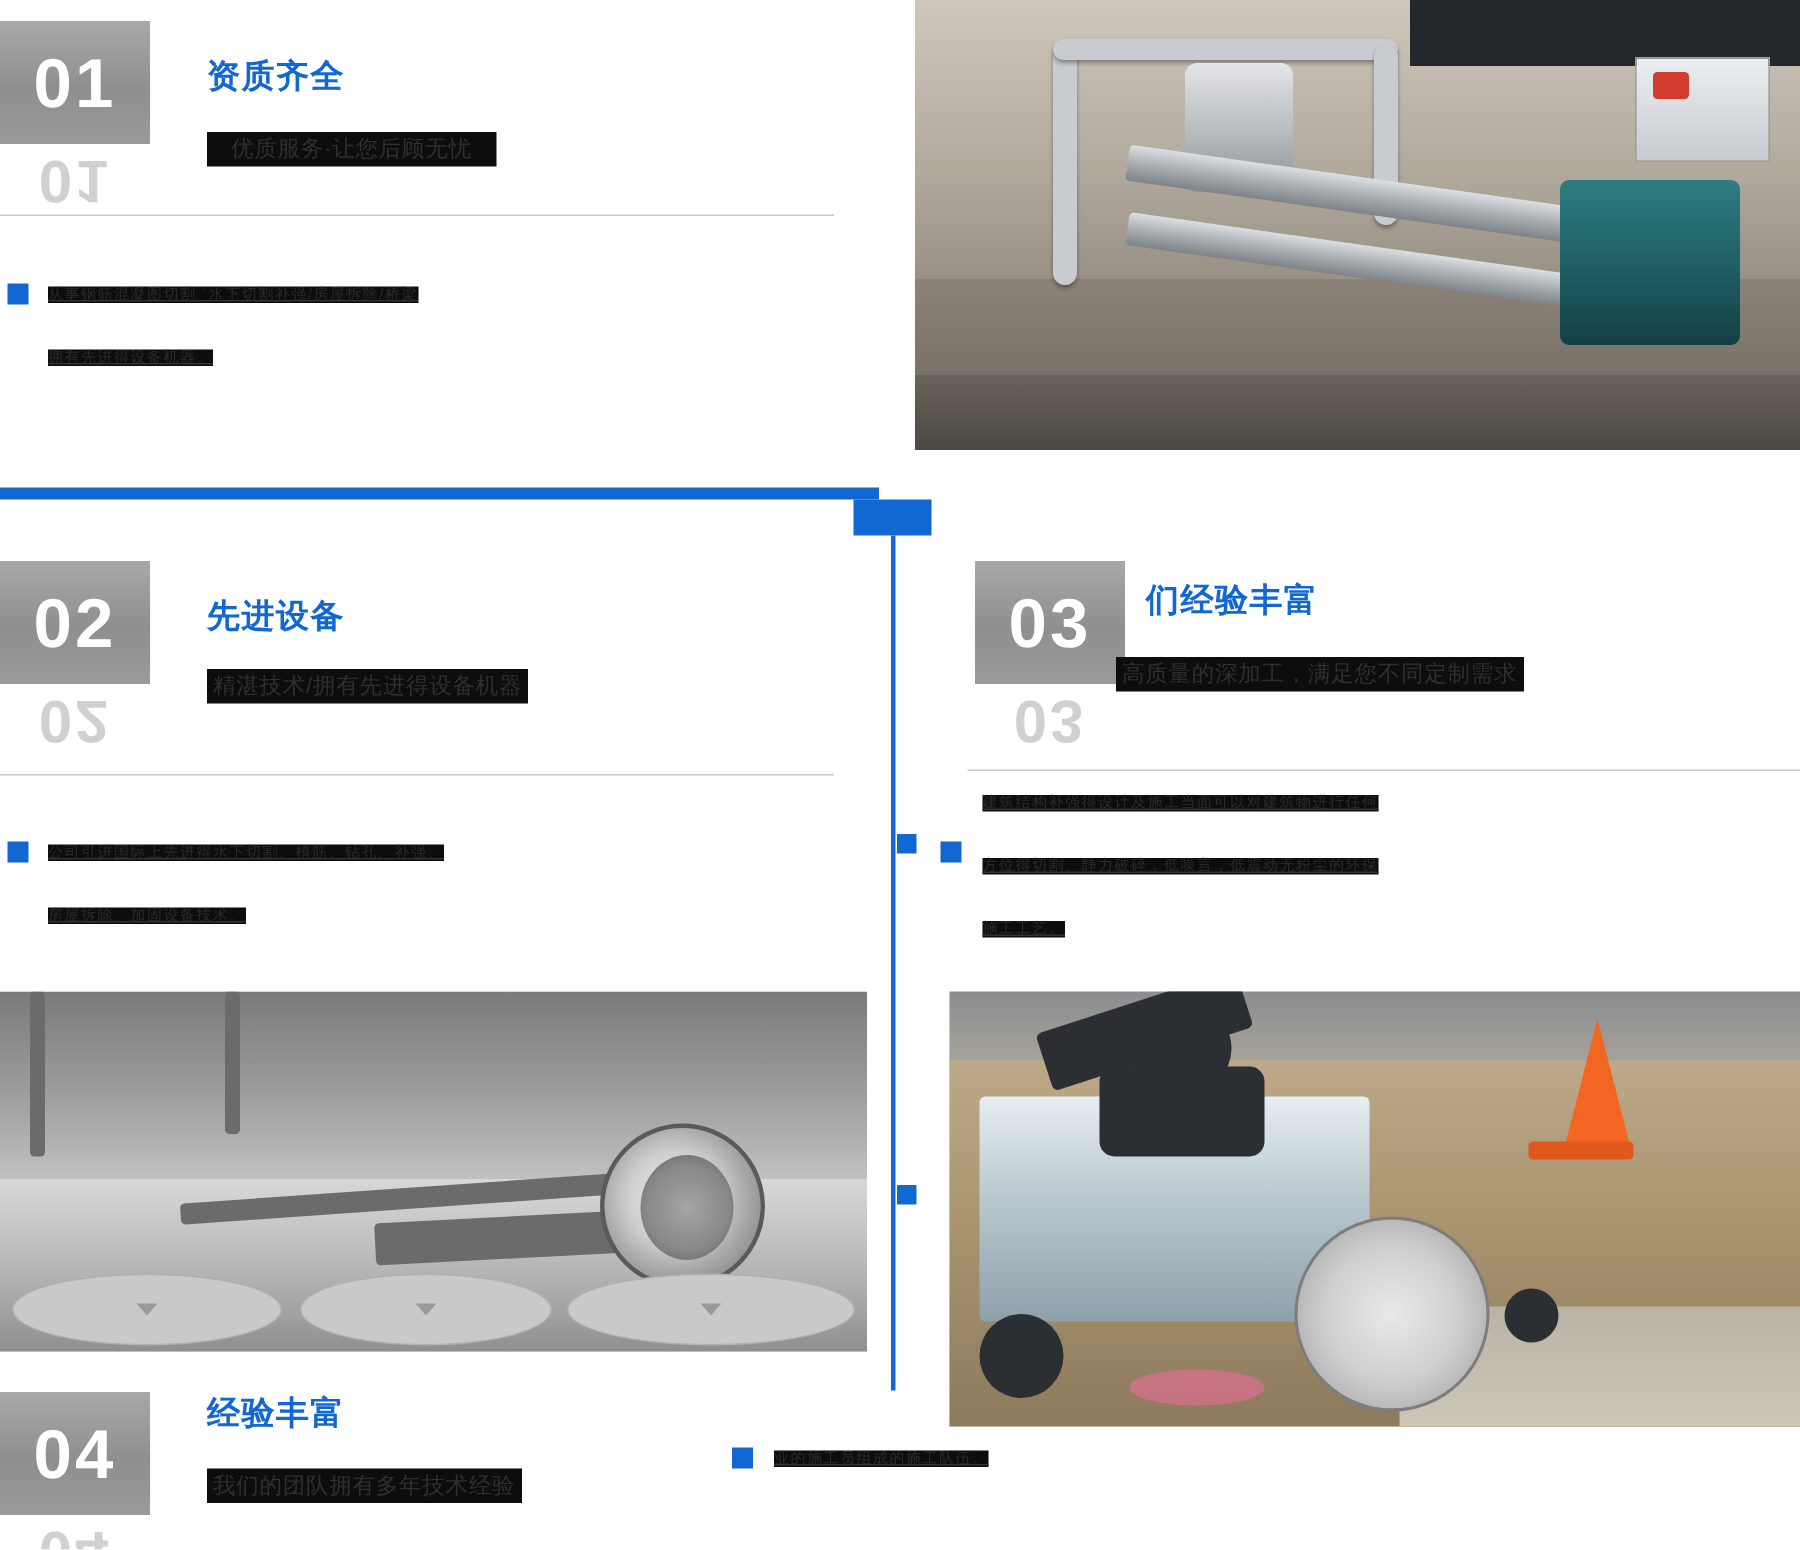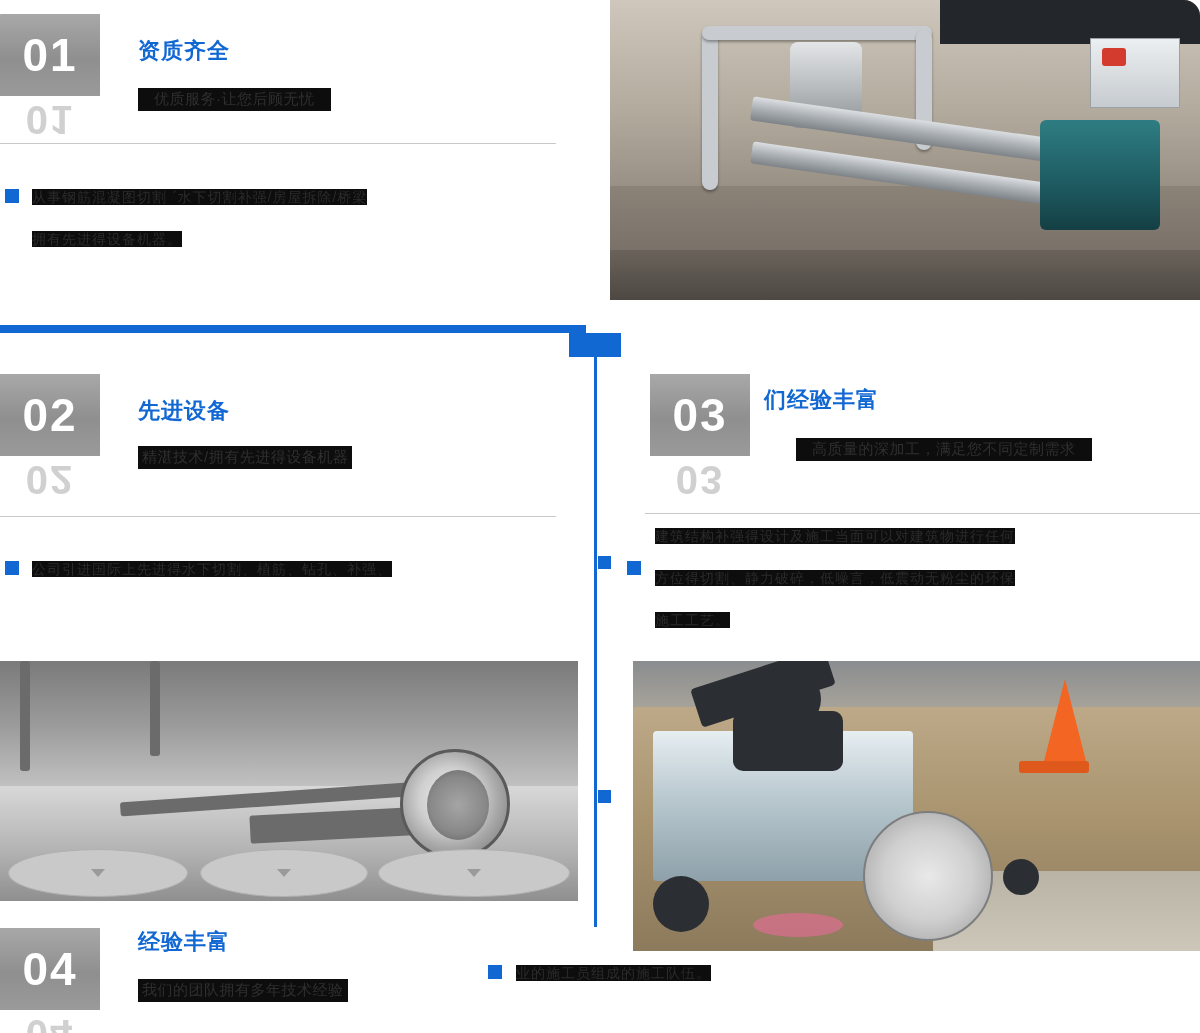--- a/index.html
+++ b/index.html
@@ -7,21 +7,20 @@
     margin: 0; padding: 0;
     background: #ffffff;
     font-family: "Liberation Sans", "DejaVu Sans", sans-serif;
   }
   .page {
     position: relative;
     width: 1200px;
     height: 1033px;
     overflow: hidden;
     background: #ffffff;
-    border-radius: 16px;
   }
 
   
   .badge {
     position: absolute;
     width: 100px;
     height: 82px;
     background: linear-gradient(180deg, #a8a8a8 0%, #8f8f8f 55%, #9a9a9a 100%);
     color: #ffffff;
     font-size: 46px;
@@ -76,24 +75,25 @@
   .bullet {
     position: absolute;
     width: 14px;
     height: 14px;
     background: #1268d3;
   }
 
   
   .body {
     position: absolute;
-    font-size: 14px;
+    font-size: 10px;
     line-height: 42px;
     color: #333333;
     letter-spacing: 1px;
+    text-decoration: underline;
   }
   .body span.line { display: block; white-space: nowrap; }
   .body span.line em { font-style: normal; background: #0d0d0d; color: #2b2b2b; }
 
   
   .sep-bar {
     position: absolute;
     background: #1268d3;
   }
 
@@ -283,29 +283,30 @@
   </div>
 
   <div class="title" style="left:138px; top:396px;">先进设备</div>
   <div class="subtitle hl" style="left:138px; top:446px; padding:2px 4px;">精湛技术/拥有先进得设备机器</div>
 
   <div class="hrule" style="left:0px; top:516px; width:556px;"></div>
 
   <div class="bullet" style="left:5px; top:561px;"></div>
   <div class="body" style="left:32px; top:548px; width:530px;">
     <span class="line"><em>公司引进国际上先进得水下切割、植筋、钻孔、补强、</em></span>
+    <span class="line"><em>房屋拆除、加固设备技术。</em></span>
   </div>
 
   <div class="badge" style="left:650px; top:374px;">
     <span>03</span>
     <span class="refl">03</span>
   </div>
 
   <div class="title" style="left:764px; top:385px;">们经验丰富</div>
-  <div class="subtitle hl" style="left:796px; top:438px; padding:2px 16px;text-align:center;">高质量的深加工，满足您不同定制需求</div>
+  <div class="subtitle hl" style="left:744px; top:438px; padding:2px 4px;text-align:center;">高质量的深加工，满足您不同定制需求</div>
 
   <div class="hrule" style="left:645px; top:513px; width:555px;"></div>
 
   <div class="bullet" style="left:627px; top:561px;"></div>
   <div class="body" style="left:655px; top:515px; width:545px;">
     <span class="line"><em>建筑结构补强得设计及施工当面可以对建筑物进行任何</em></span>
     <span class="line"><em>方位得切割、静力破碎，低噪言，低震动无粉尘的环保</em></span>
     <span class="line"><em>施工工艺。</em></span>
   </div>
 

